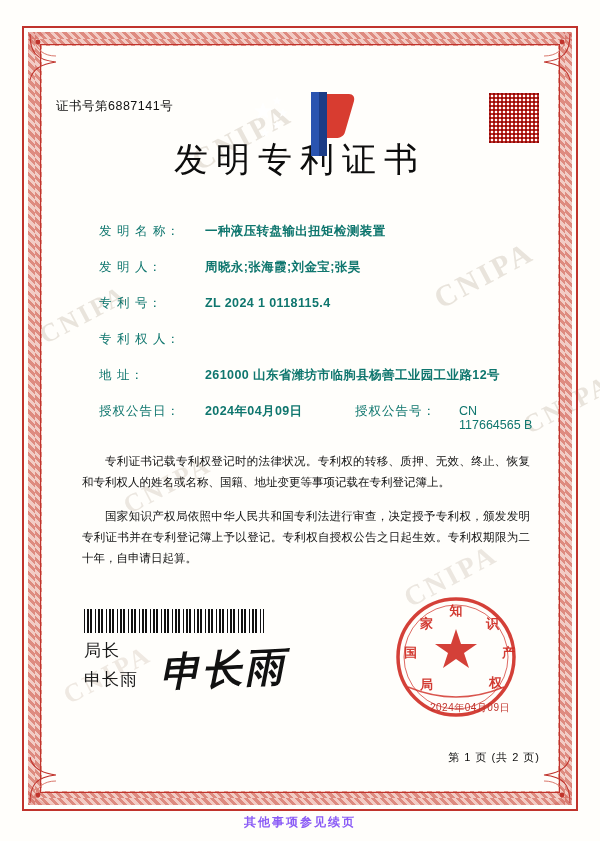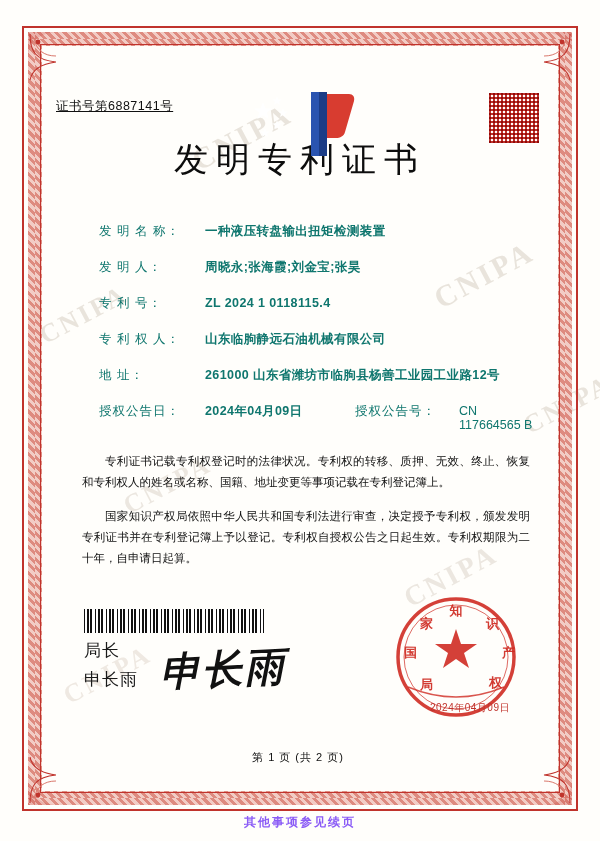--- a/index.html
+++ b/index.html
@@ -100,21 +100,20 @@
     top: 62px;
     right: 56px;
     bottom: 60px;
   }
 
   .cert-no {
     font-size: 12.5px;
     color: #111;
     letter-spacing: .5px;
     margin-top: 36px;
-    text-decoration: underline;
   }
 
   
   .logo {
     position: absolute;
     left: 50%;
     top: 26px;
     transform: translateX(-50%);
     width: 118px;
     height: 72px;
@@ -236,21 +235,21 @@
     font-size: 10px;
     color: #c0332c;
     letter-spacing: .5px;
   }
 
   .page-no {
     position: absolute;
     left: 0;
     right: 4px;
     bottom: 16px;
-    text-align: center;
+    text-align: right;
     font-size: 11px;
     color: #111;
     letter-spacing: 1px;
   }
 
   .footer-note {
     position: absolute;
     left: 0;
     right: 0;
     bottom: 10px;
@@ -341,21 +340,20 @@
       <div class="row">
         <div class="label">发 明 人：</div>
         <div class="value">周晓永;张海霞;刘金宝;张昊</div>
       </div>
       <div class="row">
         <div class="label">专 利 号：</div>
         <div class="value">ZL 2024 1 0118115.4</div>
       </div>
       <div class="row">
         <div class="label">专 利 权 人：</div>
-        <div class="value">山东临朐静远石油机械有限公司</div>
       </div>
       <div class="row">
         <div class="label">地          址：</div>
         <div class="value">261000 山东省潍坊市临朐县杨善工业园工业路12号</div>
       </div>
       <div class="row two">
         <div class="label">授权公告日：</div>
         <div class="value">2024年04月09日</div>
         <div class="label2">授权公告号：</div>
         <div class="value2">CN 117664565 B</div>

